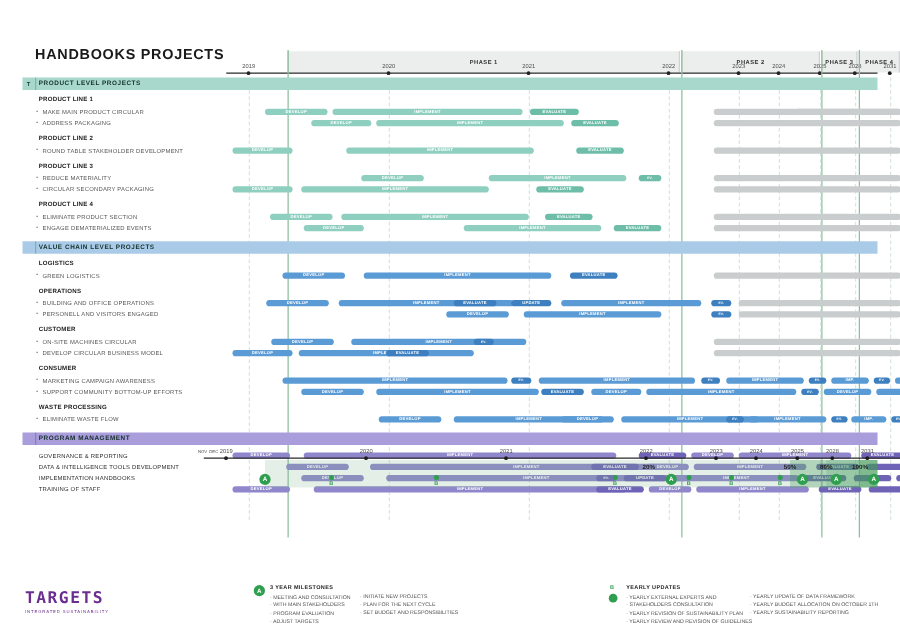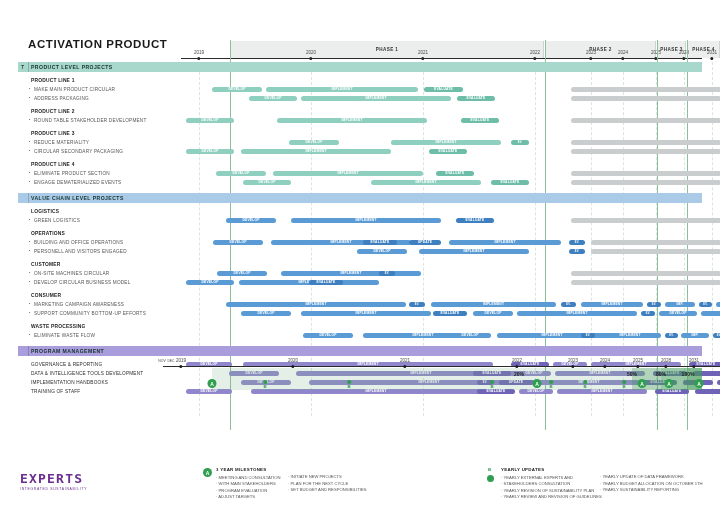--- a/index.html
+++ b/index.html
@@ -91,21 +91,21 @@
   .logo { position:absolute; left:20px; top:471px; }
   .logo .word { font-size:13px; font-weight:bold; letter-spacing:1.2px; color:#6b2d8f;
      font-family:"DejaVu Sans Mono", monospace; }
   .logo .tag { font-size:3.4px; letter-spacing:.7px; color:#6b2d8f; margin-top:1px; }
 </style>
 </head>
 <body>
 
 <div id="root">
 
-  <div class="title">ACTIVATION PRODUCT</div>
+  <div class="title">HANDBOOKS PROJECTS</div>
 
   <div class="chart">
     <div class="labelcol">
         <div class="rowlabel grp" style="top: 18px;">PRODUCT LINE 1</div>
         <div class="rowlabel" style="top: 27px;">
           <span class="bul">▪</span>
           <span>MAKE MAIN PRODUCT CIRCULAR</span>
         </div>
         <div class="rowlabel" style="top: 36px;">
           <span class="bul">▪</span>
@@ -462,17 +462,17 @@
         </div>
     </div>
     <div class="legend legcol" style="left:600px; top:474px; width:110px;" id="legb2">
         <div>· YEARLY UPDATE OF DATA FRAMEWORK</div>
         <div>· YEARLY BUDGET ALLOCATION ON OCTOBER 1TH</div>
         <div>· YEARLY SUSTAINABILITY REPORTING</div>
       </div>
   </div>
 
   <div class="logo">
-    <div class="word">EXPERTS</div>
+    <div class="word">TARGETS</div>
     <div class="tag">INTEGRATED SUSTAINABILITY</div>
   </div>
 
 </div>
 
 </body></html>

